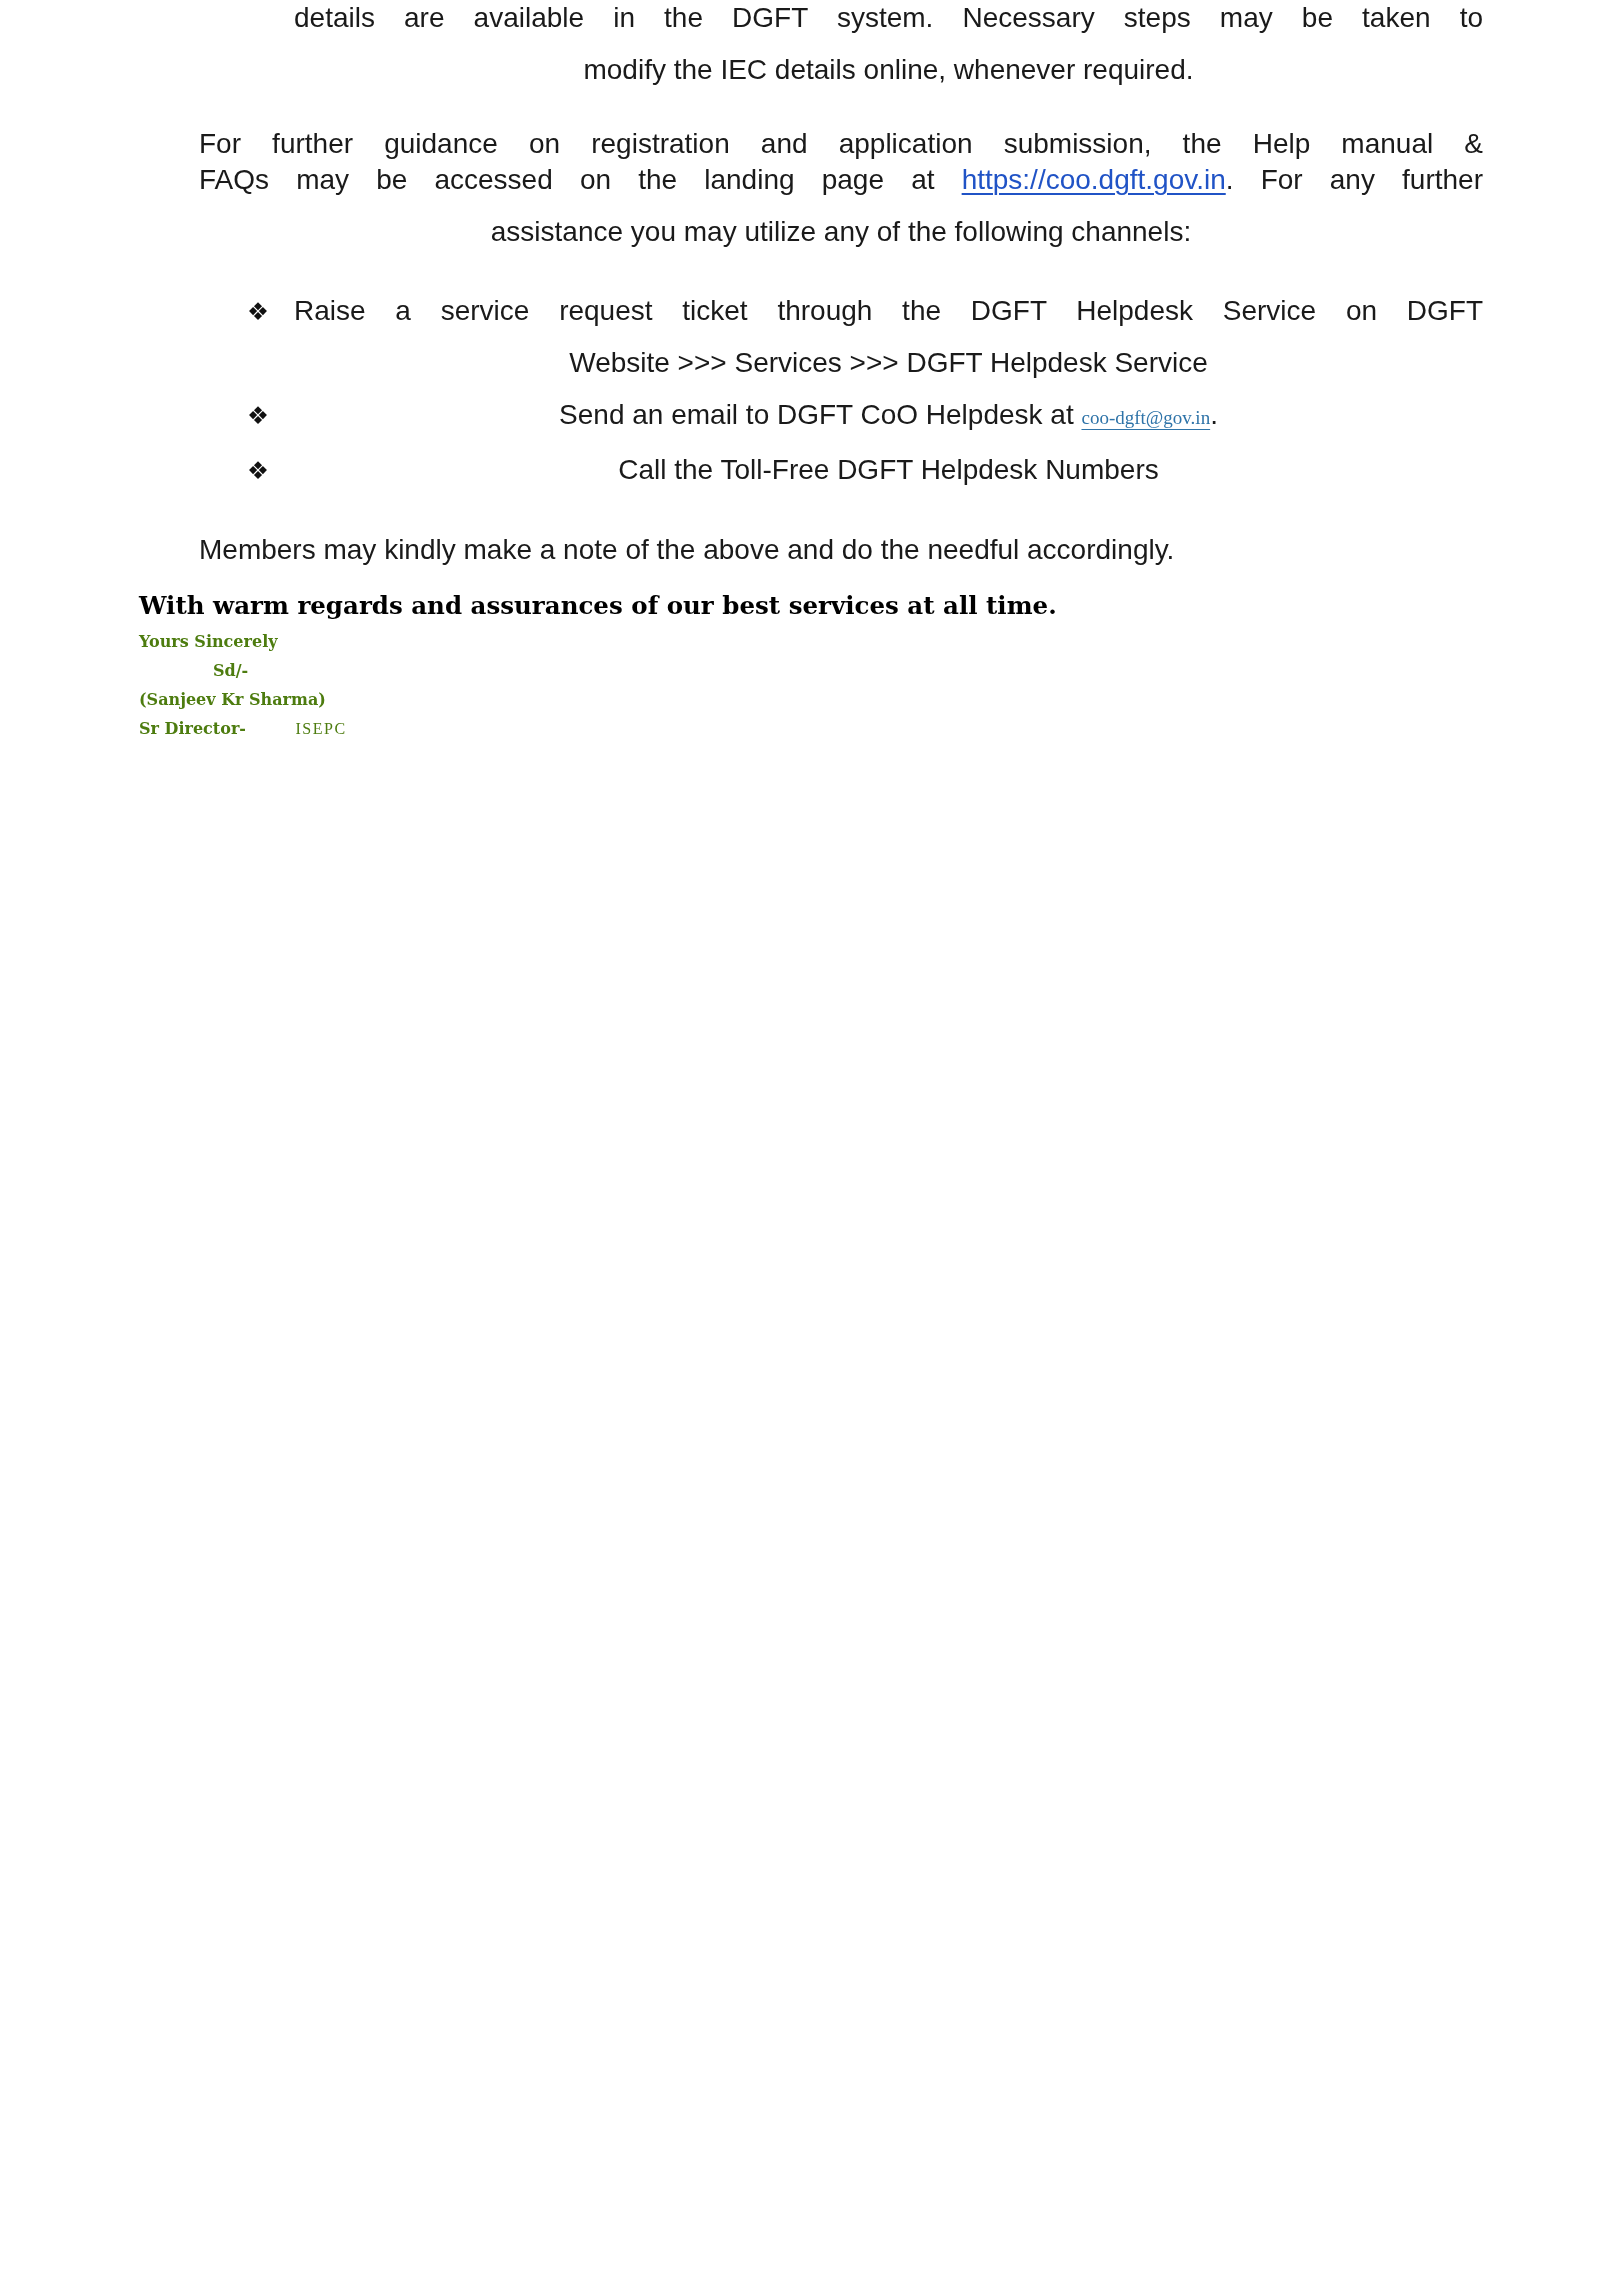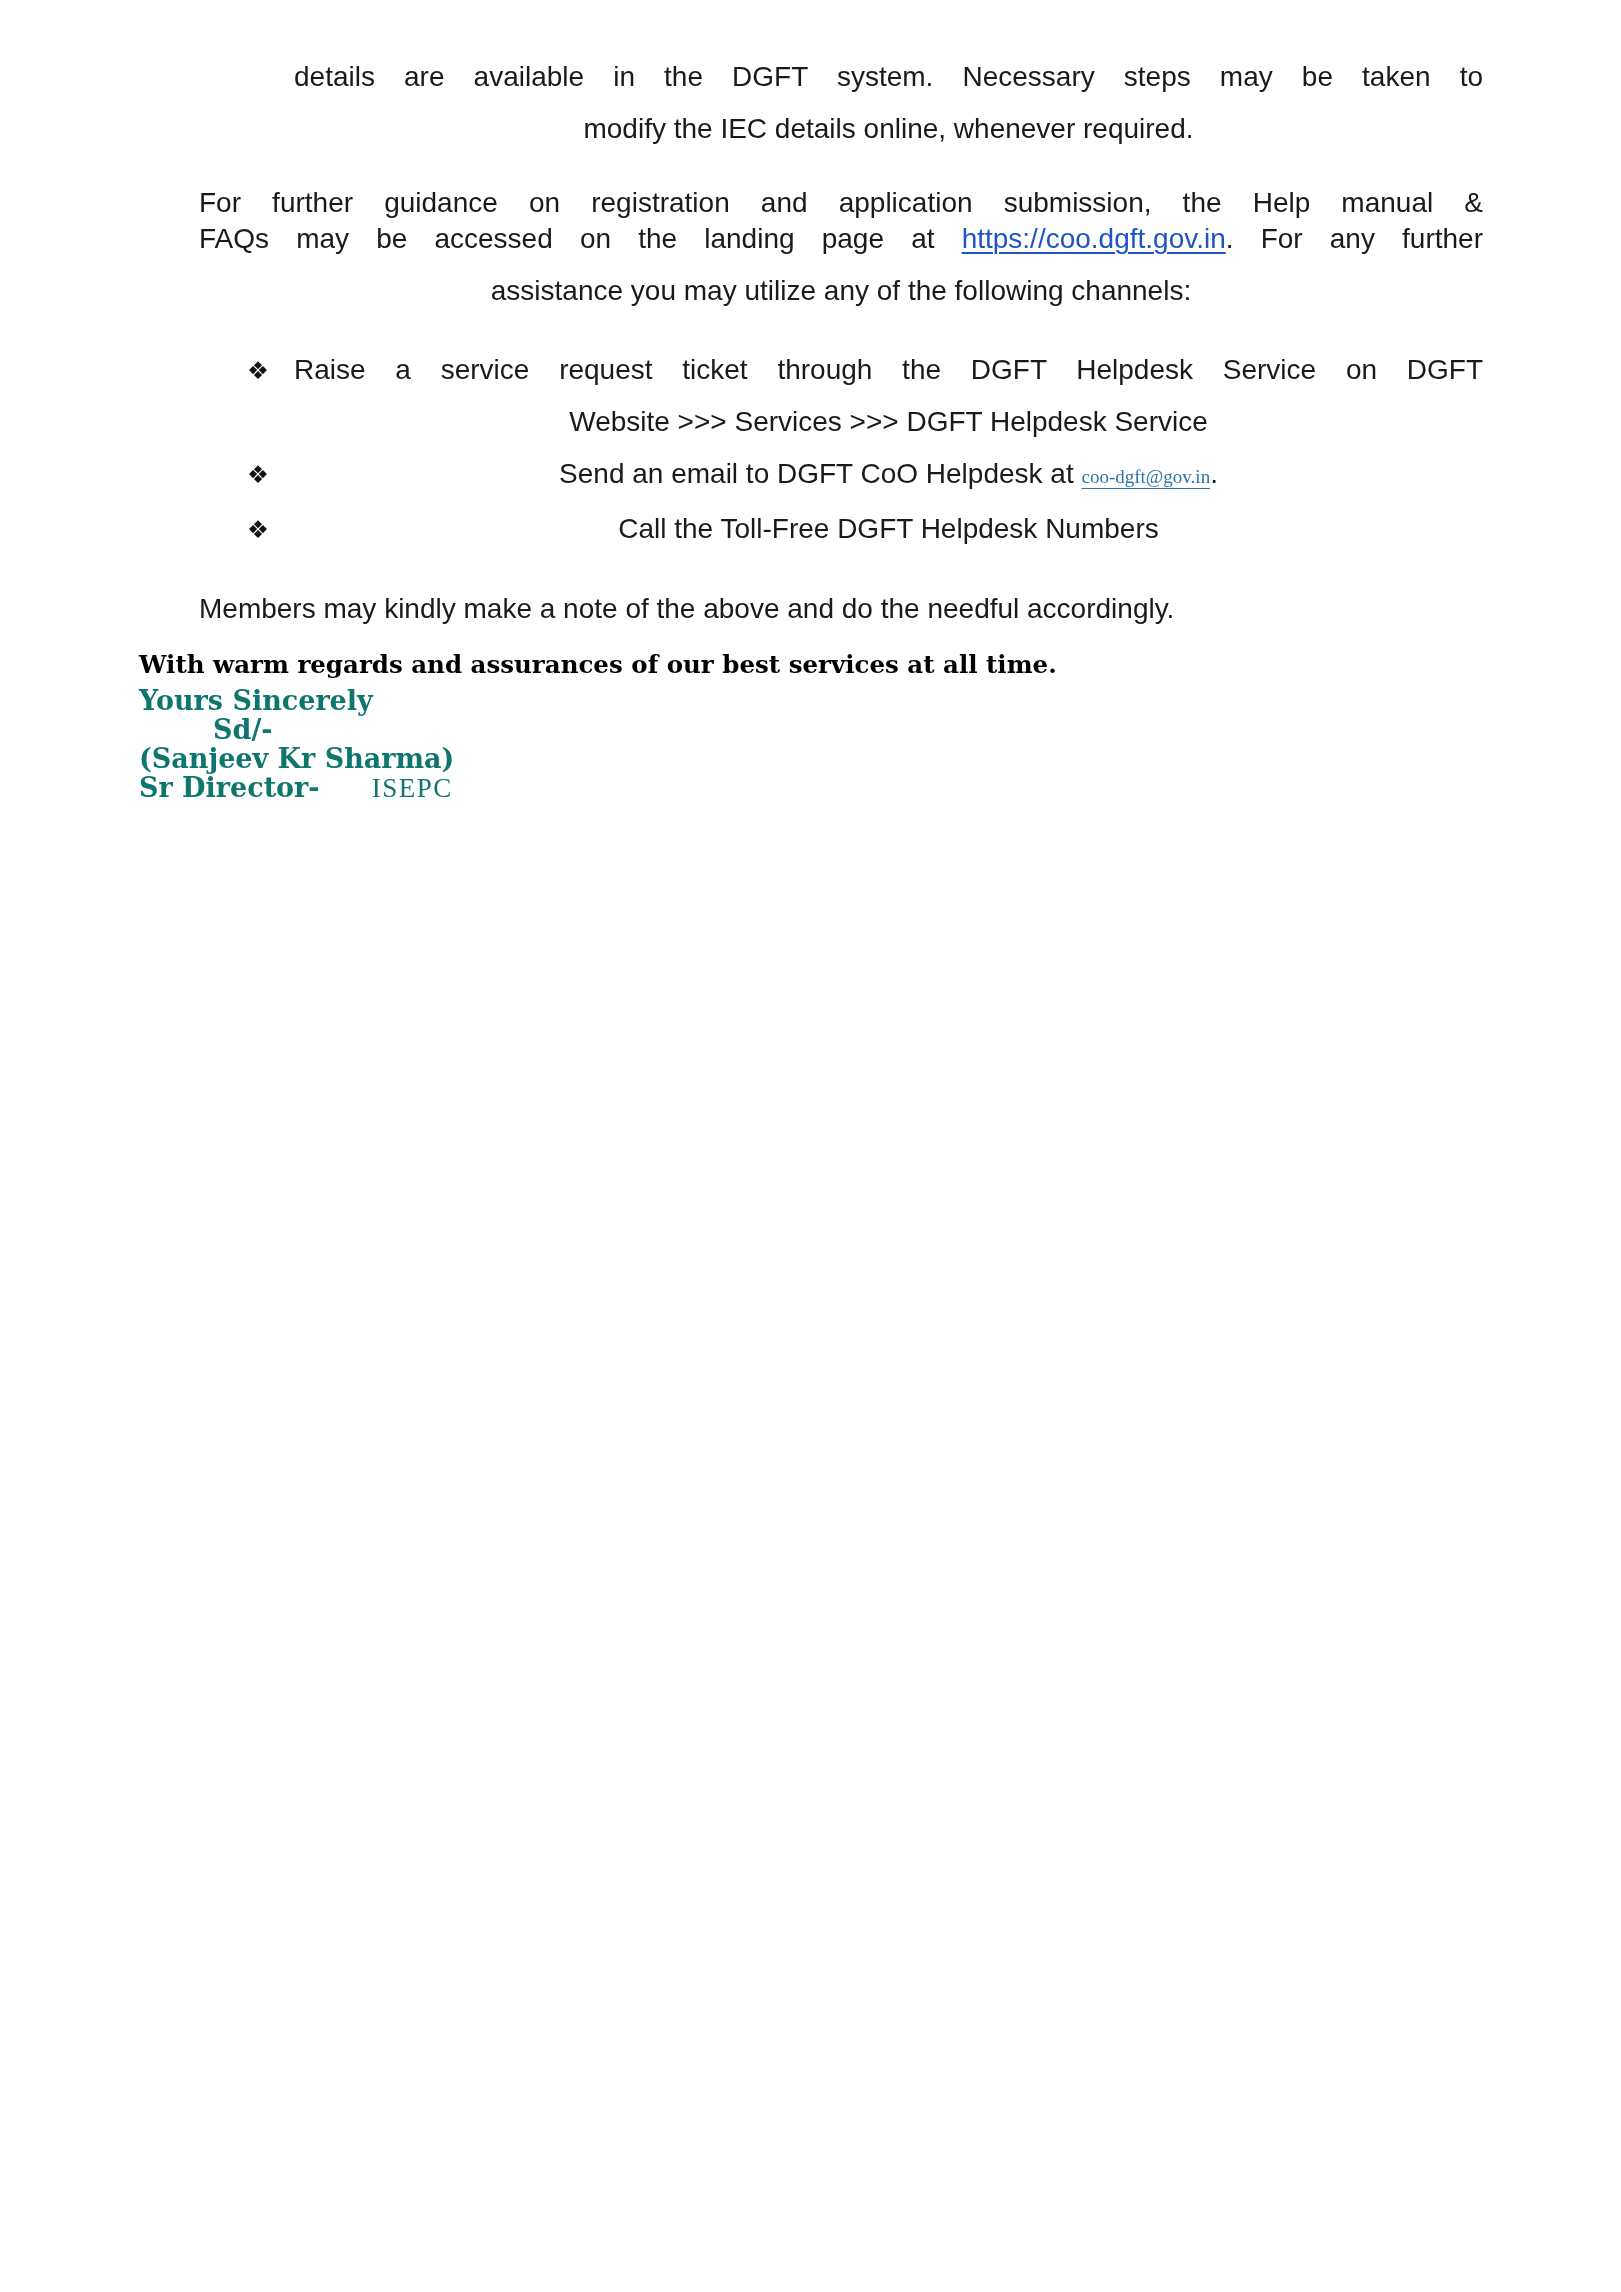--- a/index.html
+++ b/index.html
@@ -10,21 +10,20 @@
   .page {
     position: relative;
     width: 1621px;
     height: 2024px;
     background: #ffffff;
     overflow: hidden;
     font-family: "Liberation Sans", sans-serif;
     color: #1a1a1a;
     font-size: 28px;
     line-height: 36px;
-    padding-top: 59px;
     box-sizing: border-box;
   }
   
   .para-continuation {
     margin: 0 0 0 294px;
     width: 1189px;
   }
   .para-guidance {
     margin: 38px 0 0 199px;
     width: 1284px;
@@ -83,23 +82,23 @@
     font-family: "DejaVu Serif", serif;
     font-weight: bold;
     font-size: 24.5px;
     line-height: 29px;
     color: #000000;
   }
   .sig-block {
     margin: 7.8px 0 0 139px;
     font-family: "DejaVu Serif", serif;
     font-weight: bold;
-    font-size: 27px;
+    font-size: 16px;
     line-height: 29px;
-    color: #0f766e;
+    color: #4d7c0f;
   }
   .sig-sd {
     padding-left: 74px;
   }
   .sig-role-normal {
     font-family: "Liberation Serif", serif;
     font-weight: normal;
     letter-spacing: 1.5px;
     margin-left: 44px;
   }

